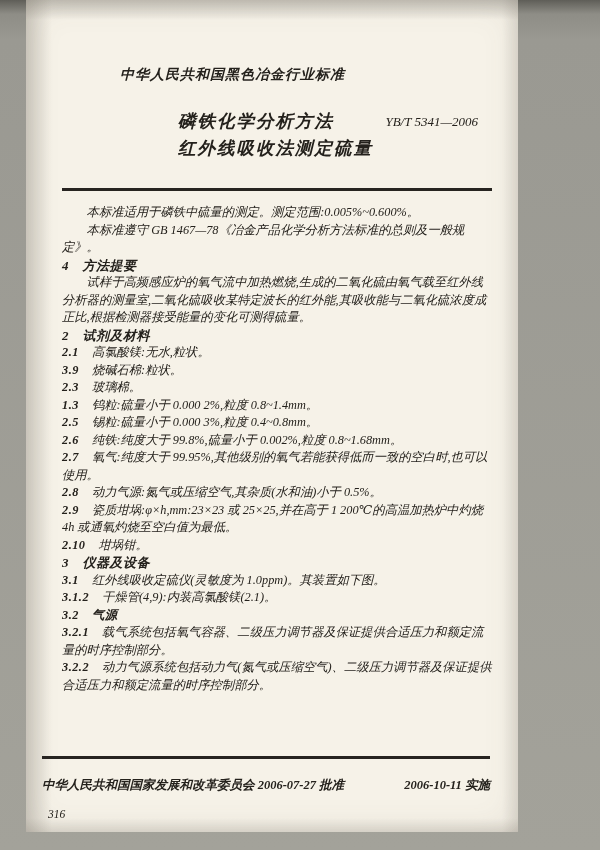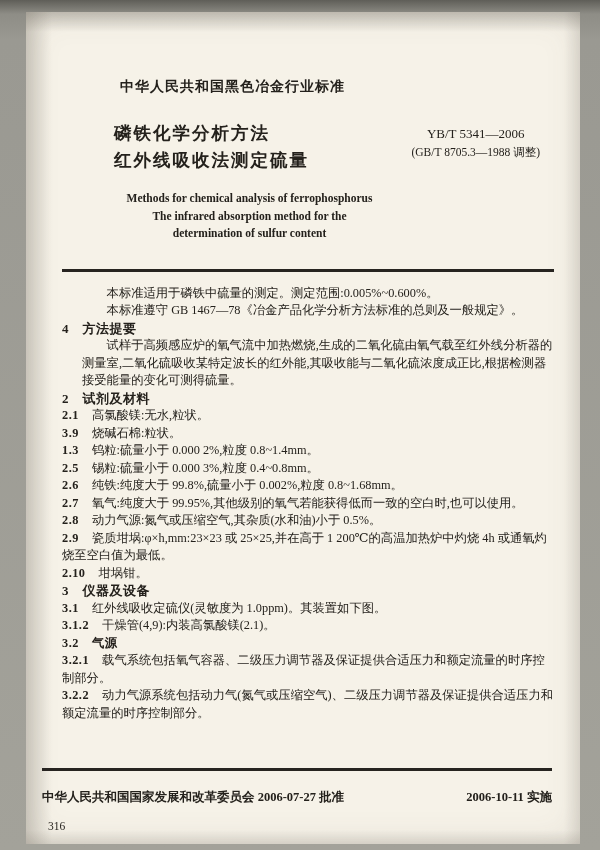--- a/index.html
+++ b/index.html
@@ -10,61 +10,62 @@
     background: #7e7d76;
   }
   .scan {
     position: relative;
     width: 600px; height: 850px;
     background: linear-gradient(180deg, #5f5e58 0, #8e8d86 14px, #9a9992 40px, #a3a29a 100%);
     overflow: hidden;
   }
   .page {
     position: absolute;
-    top: 12px; left: 26px;
-    width: 554px; height: 832px;
+    top: 0; left: 26px;
+    width: 492px; height: 832px;
     background:
       linear-gradient(90deg, rgba(110,104,92,.28) 0, rgba(0,0,0,0) 26px),
       linear-gradient(180deg, rgba(80,76,68,.30) 0, rgba(0,0,0,0) 20px),
       linear-gradient(270deg, rgba(110,104,92,.16) 0, rgba(0,0,0,0) 16px),
       linear-gradient(0deg, rgba(110,104,92,.18) 0, rgba(0,0,0,0) 14px),
       #f6f2e8;
     box-shadow: inset 0 0 36px rgba(90,84,70,.12);
     color: #24211c;
+    font-style: italic;
   }
   .content {
     position: absolute;
     top: 0; left: 0; right: 0;
     padding: 66px 26px 0 36px;
   }
   .category {
     margin-left: 58px;
     font-size: 14px; font-weight: bold; letter-spacing: 1px;
   }
   .title-row { display: flex; margin-top: 24px; }
   .title-cn {
-    margin-left: 52px;
+    margin-left: 116px;
     font-size: 17.5px; font-weight: bold;
     line-height: 27px; letter-spacing: 2px;
   }
   .std-no {
     margin-left: auto; padding-right: 14px;
     margin-top: 4px; text-align: center; white-space: nowrap;
   }
   .std-no .no { font-size: 13px; line-height: 20px; }
   .std-no .note { font-size: 11.5px; line-height: 17px; }
   .title-en {
     margin-top: 16px; width: 375px;
     text-align: center; font-weight: bold;
     font-size: 11.5px; line-height: 17.5px;
   }
   .rule-top { margin-top: 26px; height: 3px; background: #272420; }
   .body-text { margin-top: 13px; font-size: 12.3px; line-height: 17.5px; }
   .body-text p { margin: 0; }
-  p.indent { text-indent: 2em; margin-left: 20px; }
+  p.indent { text-indent: 2em; }
   .sec-heading {
     font-weight: bold; font-size: 13px;
     margin: 9px 0 6px;
     letter-spacing: .5px;
   }
   p.item { margin: 0; }
   p.item .num { font-weight: bold; margin-right: 13px; letter-spacing: .5px; }
   p.item.bold-item .txt { font-weight: bold; letter-spacing: .5px; }
   .footer {
     position: absolute;
@@ -92,44 +93,39 @@
 
       <div class="category">中华人民共和国黑色冶金行业标准</div>
 
       <div class="title-row">
         <div class="title-cn">
           <div>磷铁化学分析方法</div>
           <div>红外线吸收法测定硫量</div>
         </div>
         <div class="std-no">
           <div class="no">YB/T 5341—2006</div>
-          <div class="note">(GB/T 8705.3—1988 调整)</div>
         </div>
       </div>
 
-      <div class="title-en">
-        <div>Methods for chemical analysis of ferrophosphorus</div>
-        <div>The infrared absorption method for the</div>
-        <div>determination of sulfur content</div>
-      </div>
 
       <div class="rule-top"></div>
 
       <div class="body-text">
 
         <p class="indent">本标准适用于磷铁中硫量的测定。测定范围:0.005%~0.600%。</p>
         <p class="indent">本标准遵守 GB 1467—78《冶金产品化学分析方法标准的总则及一般规定》。</p>
 
         <p class="sec-heading">4　方法提要</p>
         <p class="indent">试样于高频感应炉的氧气流中加热燃烧,生成的二氧化硫由氧气载至红外线分析器的测量室,二氧化硫吸收某特定波长的红外能,其吸收能与二氧化硫浓度成正比,根据检测器接受能量的变化可测得硫量。</p>
 
         <p class="sec-heading">2　试剂及材料</p>
 
         <p class="item"><span class="num">2.1</span><span class="txt">高氯酸镁:无水,粒状。</span></p>
         <p class="item"><span class="num">3.9</span><span class="txt">烧碱石棉:粒状。</span></p>
+        <p class="item"><span class="num">2.3</span><span class="txt">玻璃棉。</span></p>
         <p class="item"><span class="num">1.3</span><span class="txt">钨粒:硫量小于 0.000 2%,粒度 0.8~1.4mm。</span></p>
         <p class="item"><span class="num">2.5</span><span class="txt">锡粒:硫量小于 0.000 3%,粒度 0.4~0.8mm。</span></p>
         <p class="item"><span class="num">2.6</span><span class="txt">纯铁:纯度大于 99.8%,硫量小于 0.002%,粒度 0.8~1.68mm。</span></p>
         <p class="item"><span class="num">2.7</span><span class="txt">氧气:纯度大于 99.95%,其他级别的氧气若能获得低而一致的空白时,也可以使用。</span></p>
         <p class="item"><span class="num">2.8</span><span class="txt">动力气源:氮气或压缩空气,其杂质(水和油)小于 0.5%。</span></p>
         <p class="item"><span class="num">2.9</span><span class="txt">瓷质坩埚:φ×h,mm:23×23 或 25×25,并在高于 1 200℃的高温加热炉中灼烧 4h 或通氧灼烧至空白值为最低。</span></p>
         <p class="item"><span class="num">2.10</span><span class="txt">坩埚钳。</span></p>
 
         <p class="sec-heading">3　仪器及设备</p>
 

